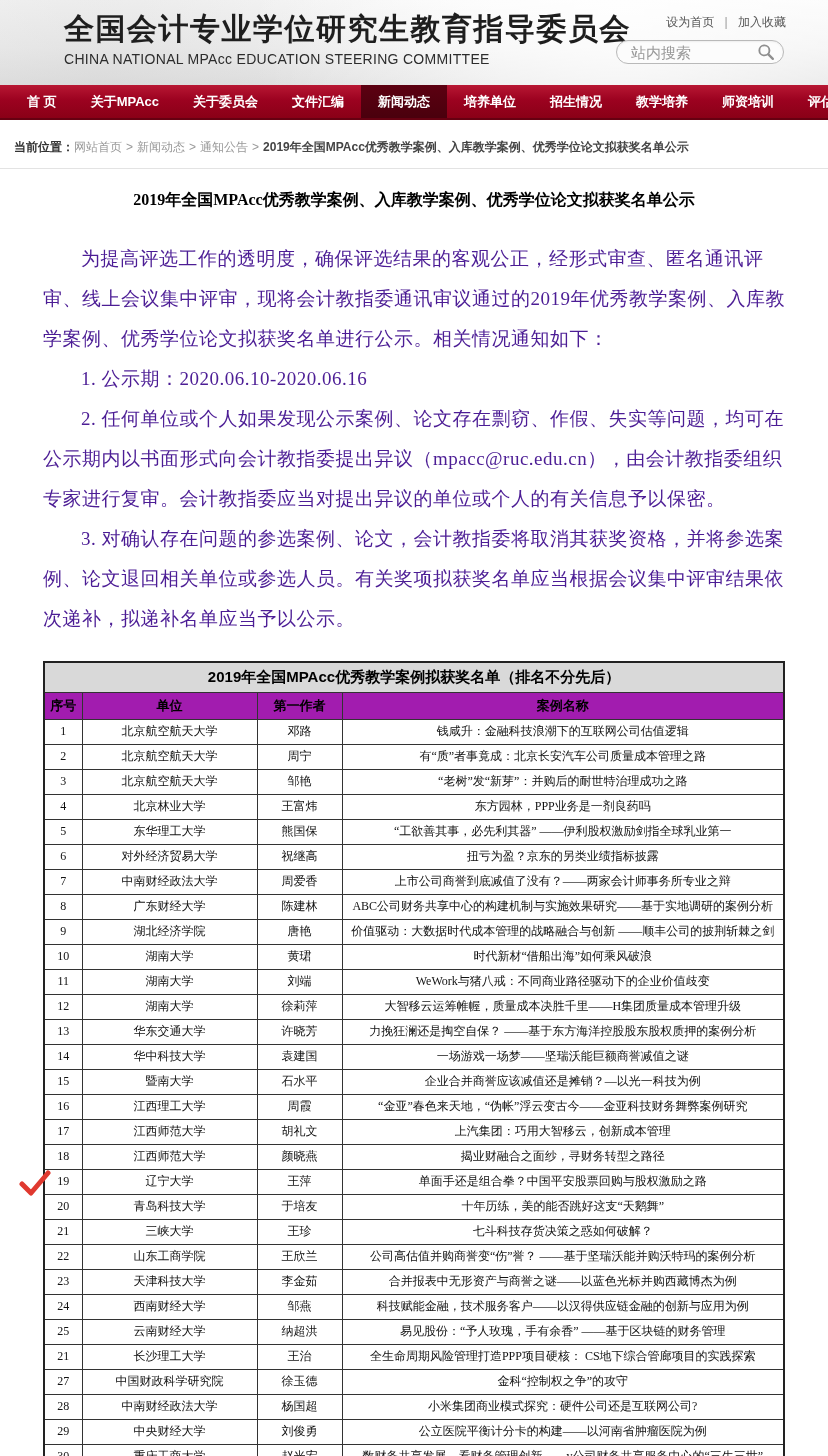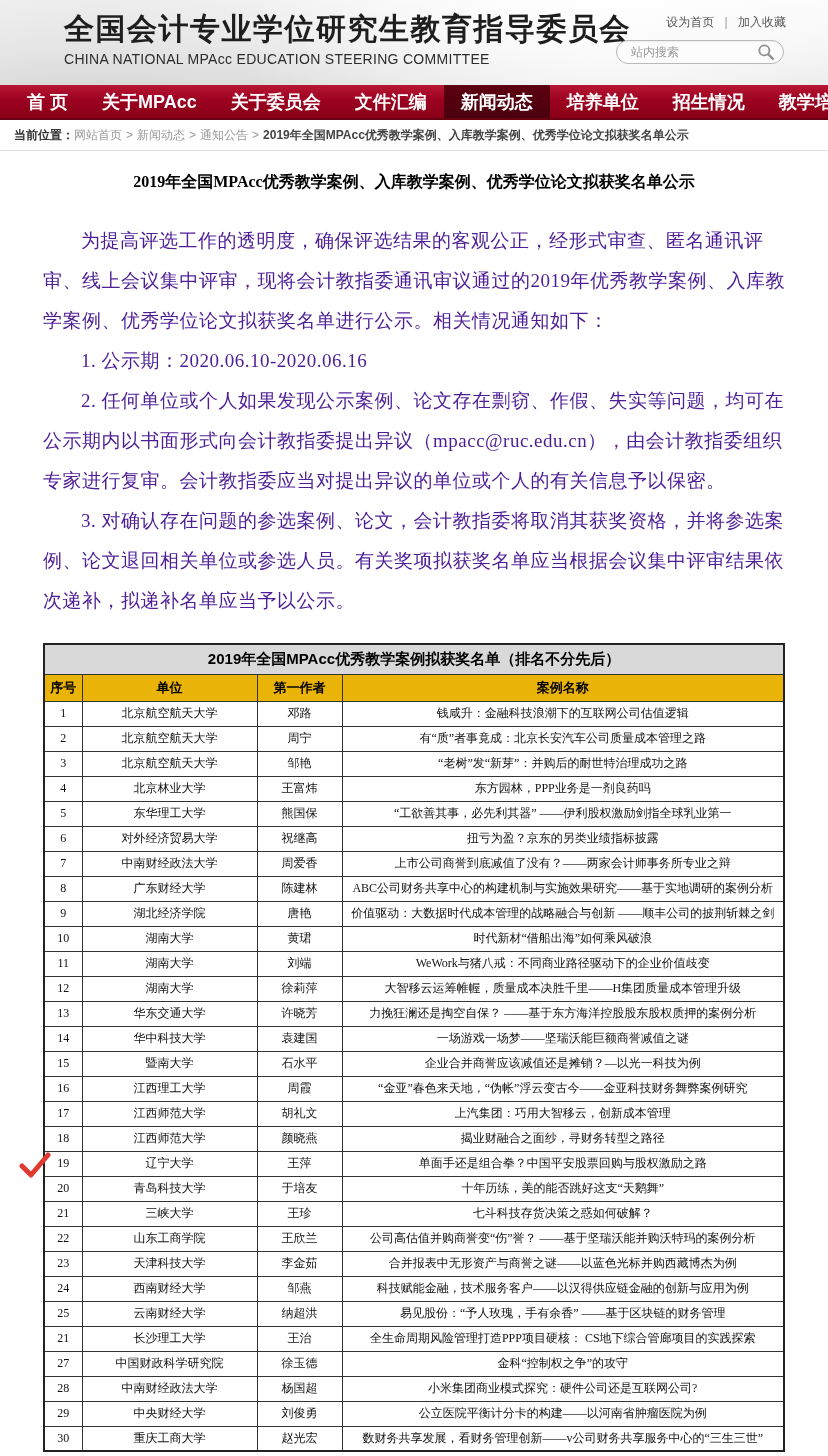--- a/index.html
+++ b/index.html
@@ -39,50 +39,50 @@
     position:absolute; right:44px; top:40px;
     width:168px; height:24px;
     border:1px solid #b9b9b9; border-radius:13px;
     background:#fcfcfc;
     display:flex; align-items:center;
     padding:0 8px 0 12px;
     box-shadow: inset 0 1px 2px rgba(0,0,0,.06);
   }
   .search-box input {
     border:none; outline:none; background:transparent;
-    flex:1; font-size:12px; color:#333; min-width:0;
+    flex:1; font-size:15px; color:#333; min-width:0;
     font-family:"Liberation Sans",sans-serif;
   }
   .search-box input::placeholder { color:#999; }
   .search-btn { width:18px; height:18px; cursor:pointer; flex:0 0 auto; display:flex; }
   
   .main-nav {
     height: 35px;
     background: linear-gradient(180deg, var(--nav-red-top,#b81733) 0%, var(--nav-red,#9c0220) 45%, #8a0017 100%);
     border-bottom: 2px solid #660011;
     display: flex;
     align-items: stretch;
     padding-left: 10px;
   }
   .nav-item {
     display:flex; align-items:center;
     padding: 0 17px;
-    color:#fff; font-size:18px; font-weight:bold;
+    color:#fff; font-size:13px; font-weight:bold;
     text-decoration:none; cursor:pointer; white-space:nowrap;
   }
   .nav-item.active {
     background: linear-gradient(180deg, #5c0011 0%, var(--nav-active,#4a000d) 100%);
   }
   
   .breadcrumb {
-    padding: 7px 20px 6px 14px;
+    padding: 7px 20px 12px 14px;
     font-size: 12px;
     color: #999;
     border-bottom: 1px solid #e3e3e3;
-    white-space: nowrap; overflow:hidden;
+    white-space: nowrap; overflow:hidden;margin-top:12px;
   }
   .breadcrumb .bc-label { color:#333; font-weight:bold; }
   .breadcrumb .bc-link { color:#999; cursor:pointer; }
   .breadcrumb .bc-sep { margin:0 4px; color:#999; }
   .breadcrumb .bc-current { color:#444; font-weight:bold; }
   
   .article { padding: 0 43px; }
   .article-title {
     text-align:center;
     font-family:"Liberation Serif","DejaVu Serif",serif;
@@ -112,21 +112,21 @@
     padding: 2px 4px;
   }
   .award-table .t-title th {
     background: var(--title-bg,#d9d9d9);
     font-size: 15px; font-weight: bold;
     height: 30px;
     font-family:"Liberation Sans",sans-serif;
   }
   .award-table .t-head th {
     font-size: 13px; font-weight: bold;
-    height: 27px; background:#eab308;
+    height: 27px; background:#a21caf;
   }
   .award-table tbody td {
     font-size: 12px; height: 25px;
     color:#111;
   }
   .cell-num { position: relative; }
   .red-check {
     position:absolute; left:-26px; top:0px;
     width:32px; height:26px; pointer-events:none;
   }

